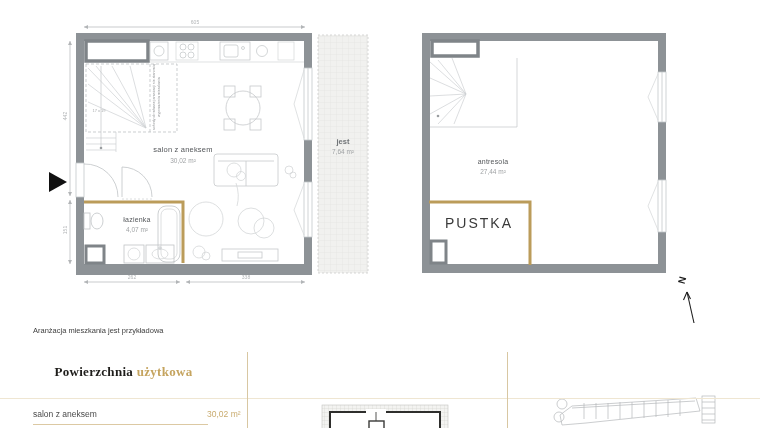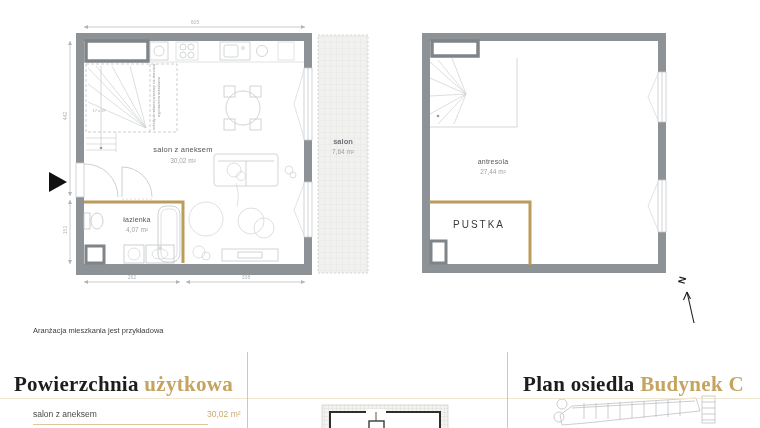--- a/index.html
+++ b/index.html
@@ -3,33 +3,33 @@
 <meta charset="utf-8">
 <style>
   html,body{margin:0;padding:0;background:#fff;}
   #stage{position:relative;width:760px;height:428px;background:#ffffff;overflow:hidden;
          font-family:"Liberation Sans",sans-serif;}
   svg{position:absolute;left:0;top:0;}
   .lbl{position:absolute;transform:translate(-50%,-50%);white-space:nowrap;line-height:1.1;}
   .room-name{font-size:7.5px;color:#54575a;letter-spacing:.2px;}
   .room-area{font-size:6.5px;color:#a0a3a5;}
   .taras-name{font-size:7.5px;font-weight:bold;color:#6e7275;}
-  .pustka{font-size:10px;letter-spacing:2px;color:#3a3a3a;font-weight:500;}
+  .pustka{font-size:14px;letter-spacing:2px;color:#3a3a3a;font-weight:500;}
   .dim{font-size:5px;color:#b2b5b7;}
   .dim.vert{transform:translate(-50%,-50%) rotate(-90deg);}
   .tiny{font-size:4px;color:#a8abad;}
   .north{font-size:10px;font-weight:bold;color:#1c1c1c;transform:translate(-50%,-50%) rotate(-75deg);}
   .caption{position:absolute;left:33px;top:326px;font-size:7.5px;color:#3e3e3e;}
   .stairs-note{position:absolute;left:152px;top:64px;width:66px;height:26px;
       transform:rotate(-90deg) translateX(-66px);transform-origin:0 0;
       font-size:3.6px;line-height:1.5;color:#8b8e90;text-align:center;white-space:normal;}
   .footer-line{position:absolute;left:0;top:398px;width:760px;height:1px;background:#efe6d2;}
   .vdiv{position:absolute;top:352px;width:1px;height:76px;background:#d8c7a2;}
   .fcol{position:absolute;top:360px;height:24px;line-height:24px;text-align:center;
-        font-family:"Liberation Serif",serif;font-weight:bold;font-size:21px;color:#1e1d1a;letter-spacing:.3px;margin-top:12px;}
+        font-family:"Liberation Serif",serif;font-weight:bold;font-size:13px;color:#1e1d1a;letter-spacing:.3px;}
   .fcol .gold{color:#c5a45f;}
   .arearow-label{position:absolute;left:33px;top:409px;font-size:8.5px;color:#4a4a4a;}
   .arearow-value{position:absolute;top:409px;right:553px;transform:translateX(100%);font-size:8.5px;color:#c9ab6e;}
   .arearow-rule{position:absolute;left:33px;top:424px;width:175px;height:1px;background:#dcc9a3;}
 </style>
 </head>
 <body>
 
 <div id="stage">
 
@@ -232,21 +232,21 @@
       <path d="M702,402 H715 M702,408 H715 M702,414 H715 M702,420 H715"></path>
     </g>
   </svg>
 
   <div class="lbl room-name" style="left:183px;top:150px;">salon z aneksem</div>
   <div class="lbl room-area" style="left:183px;top:161px;">30,02 m²</div>
 
   <div class="lbl room-name" style="left:137px;top:220px;font-size:7px;">łazienka</div>
   <div class="lbl room-area" style="left:137px;top:230px;">4,07 m²</div>
 
-  <div class="lbl taras-name" style="left:343px;top:142px;">salon</div>
+  <div class="lbl taras-name" style="left:343px;top:142px;">jest</div>
   <div class="lbl room-area" style="left:343px;top:152px;">7,64 m²</div>
 
   <div class="stairs-note">schody do własnej aranżacji nie stanowią wyposażenia mieszkania</div>
   <div class="lbl tiny" style="left:99px;top:111px;">17 x 19</div>
 
   <div class="lbl dim" style="left:195px;top:23px;">605</div>
   <div class="lbl dim" style="left:132px;top:278px;">262</div>
   <div class="lbl dim" style="left:246px;top:278px;">338</div>
   <div class="lbl dim vert" style="left:66px;top:116px;">442</div>
   <div class="lbl dim vert" style="left:66px;top:230px;">151</div>
@@ -259,22 +259,18 @@
   <div class="caption">Aranżacja mieszkania jest przykładowa</div>
 
   <div class="footer-line"></div>
   <div class="vdiv" style="left:247px;"></div>
   <div class="vdiv" style="left:507px;"></div>
 
   <div class="fcol" style="left:0;width:247px;">
     <span>Powierzchnia</span>
     <span class="gold">użytkowa</span>
   </div>
-  <div class="fcol" style="left:507px;width:253px;">
-    <span>Plan osiedla</span>
-    <span class="gold">Budynek C</span>
-  </div>
 
   <div class="arearow-label">salon z aneksem</div>
   <div class="arearow-value">30,02 m²</div>
   <div class="arearow-rule"></div>
 
 </div>
 
 </body></html>

